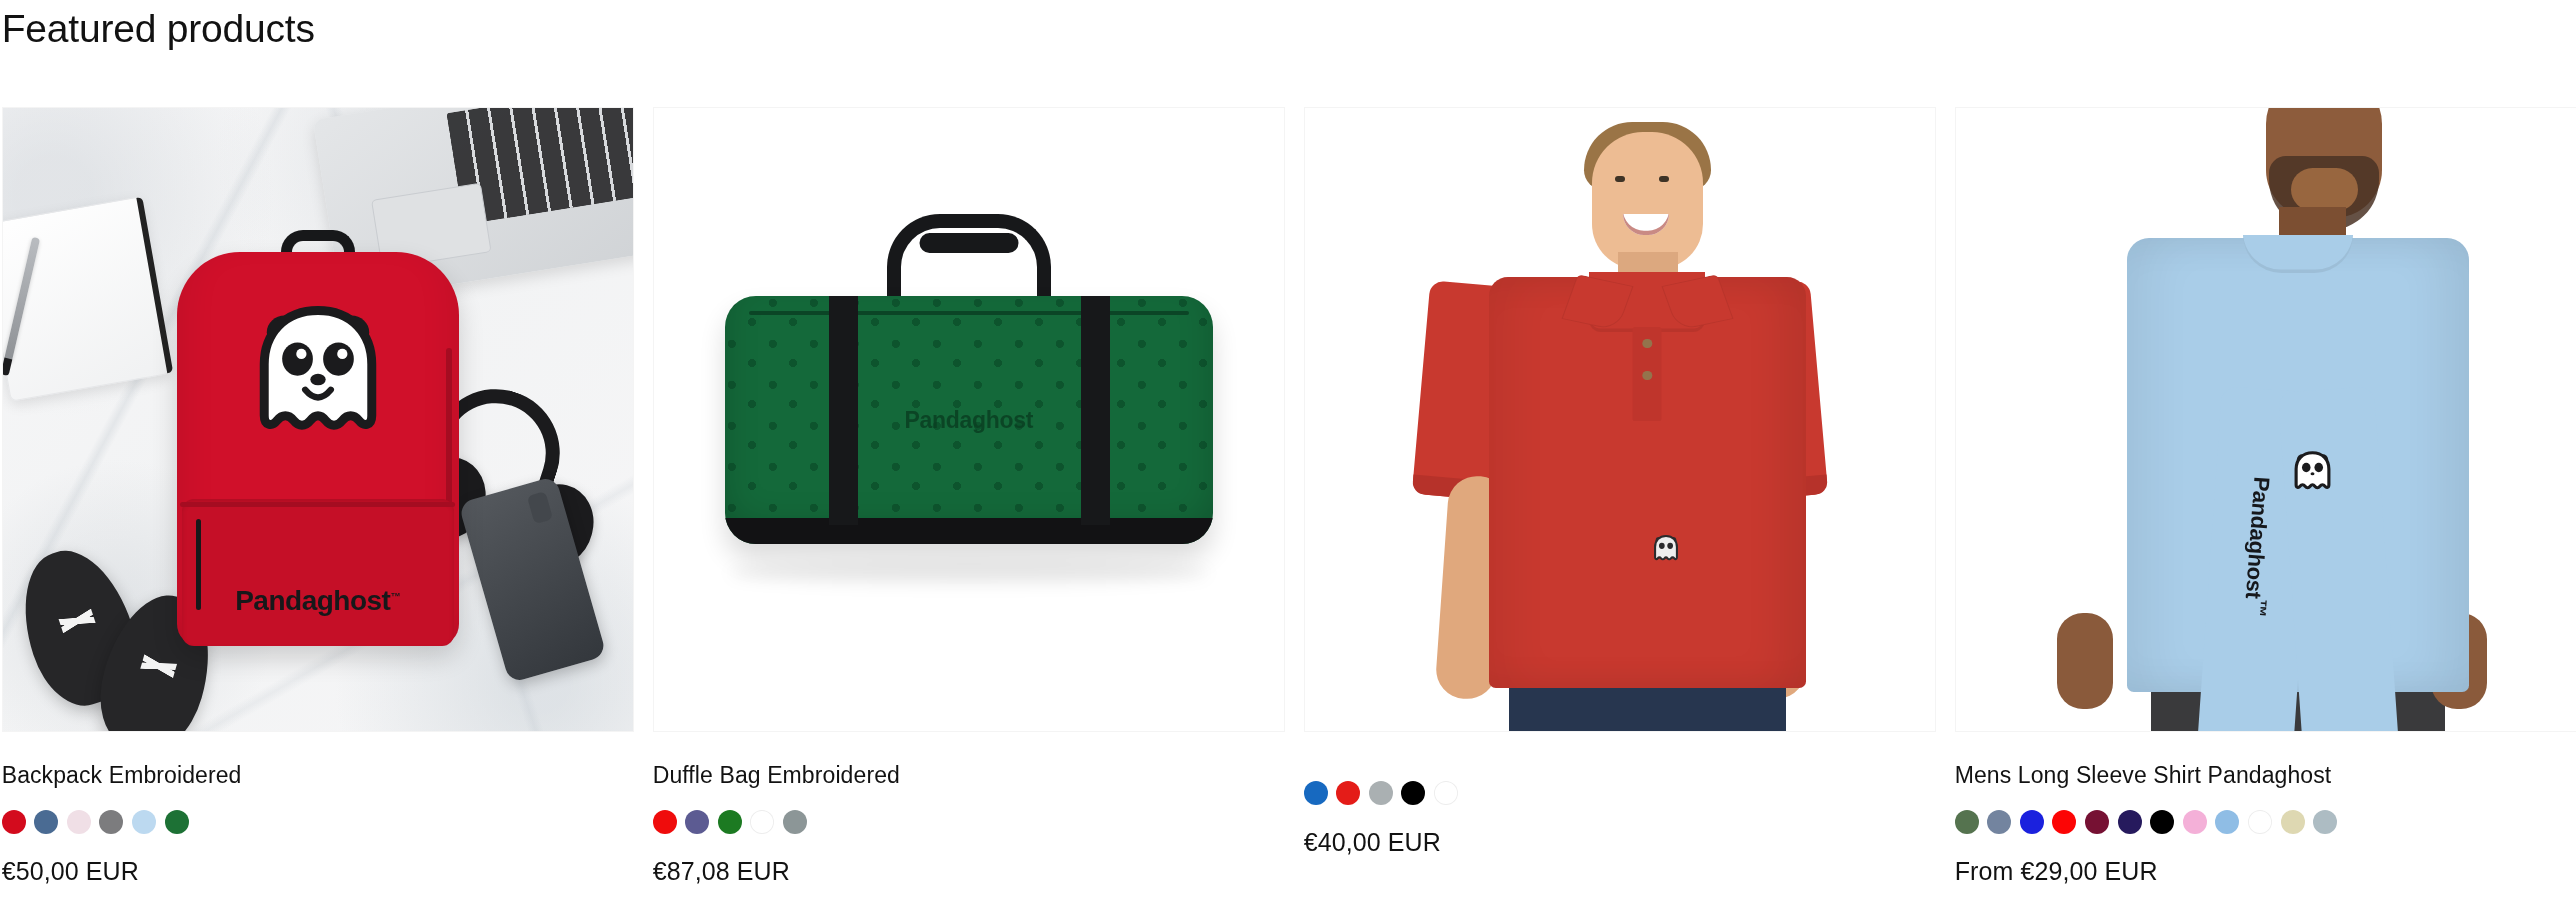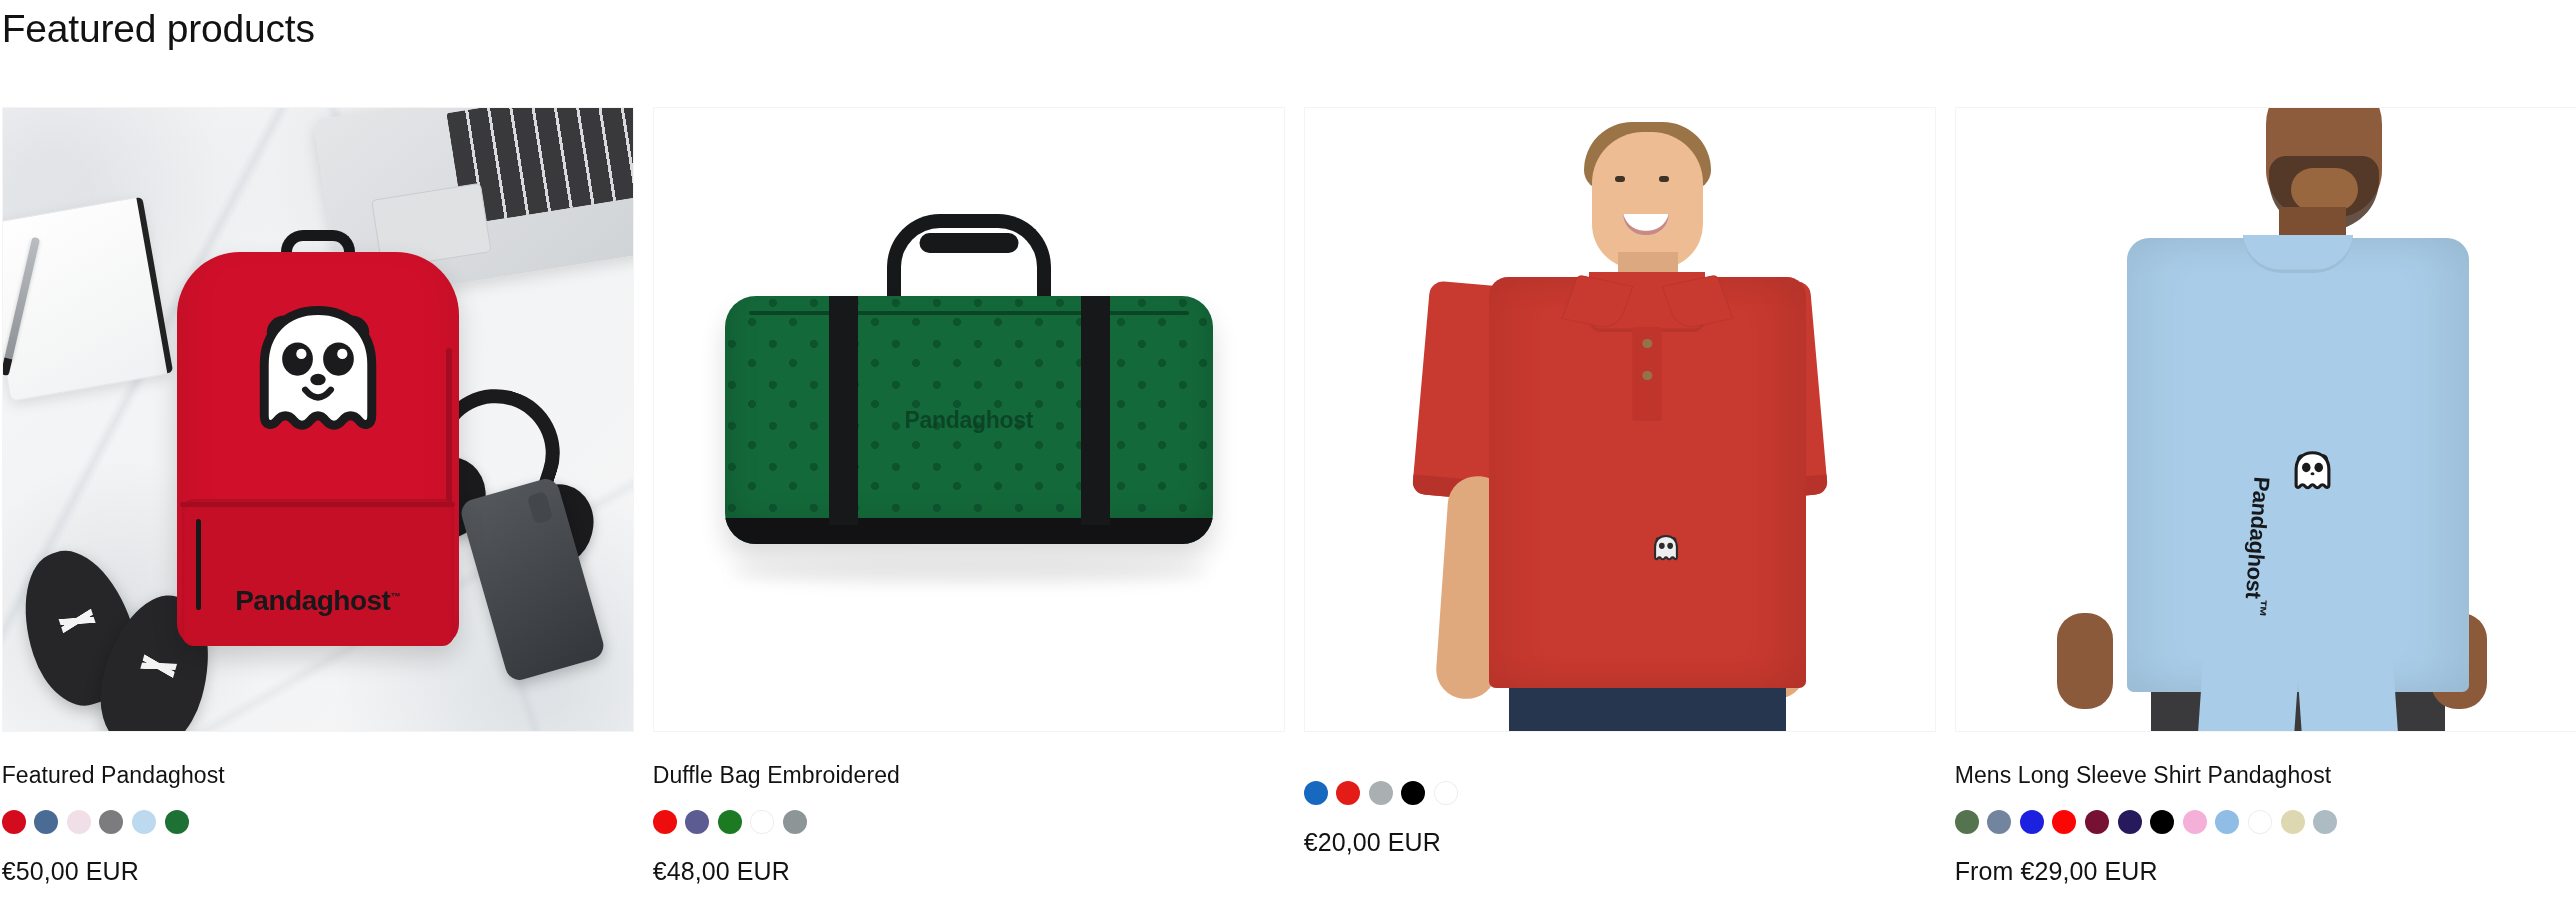--- a/index.html
+++ b/index.html
@@ -436,21 +436,21 @@
                 </svg>
               </div>
               <div class="bp-word">
                 <span>Pandaghost</span><sup>™</sup>
               </div>
             </div>
           </div>
         </div>
       </a>
       <div class="meta">
-        <a class="prod-title">Featured Pandaghost</a>
+        <a class="prod-title">Backpack Embroidered</a>
         <div class="swatches">
           <span class="swatch" style="background:#d30b1d"></span>
           <span class="swatch" style="background:#4a6b93"></span>
           <span class="swatch" style="background:#f0dfe6"></span>
           <span class="swatch" style="background:#7c7c7e"></span>
           <span class="swatch" style="background:#bcd9f0"></span>
           <span class="swatch" style="background:#1d7135"></span>
         </div>
         <div class="price">€50,00 EUR</div>
       </div>
@@ -475,21 +475,21 @@
       </a>
       <div class="meta">
         <a class="prod-title">Duffle Bag Embroidered</a>
         <div class="swatches">
           <span class="swatch" style="background:#ef0c0c"></span>
           <span class="swatch" style="background:#5c5b92"></span>
           <span class="swatch" style="background:#1c7a22"></span>
           <span class="swatch outlined" style="background:#ffffff"></span>
           <span class="swatch" style="background:#8c9697"></span>
         </div>
-        <div class="price">€48,00 EUR</div>
+        <div class="price">€87,08 EUR</div>
       </div>
     </div>
 
     <div class="card">
       <a class="media">
         <div class="media-inner person-scene">
           <div class="p3-hair"></div>
           <div class="p3-head"></div>
           <div class="p3-eye l"></div>
           <div class="p3-eye r"></div>
@@ -518,21 +518,21 @@
         </div>
       </a>
       <div class="meta">
         <div class="swatches">
           <span class="swatch" style="background:#1769c0"></span>
           <span class="swatch" style="background:#e41c18"></span>
           <span class="swatch" style="background:#aab0b2"></span>
           <span class="swatch" style="background:#000000"></span>
           <span class="swatch outlined" style="background:#ffffff"></span>
         </div>
-        <div class="price">€20,00 EUR</div>
+        <div class="price">€40,00 EUR</div>
       </div>
     </div>
 
     <div class="card">
       <a class="media">
         <div class="media-inner person-scene">
           <div class="p4-head"></div>
           <div class="p4-beard"></div>
           <div class="p4-chin"></div>
           <div class="p4-neck"></div>

